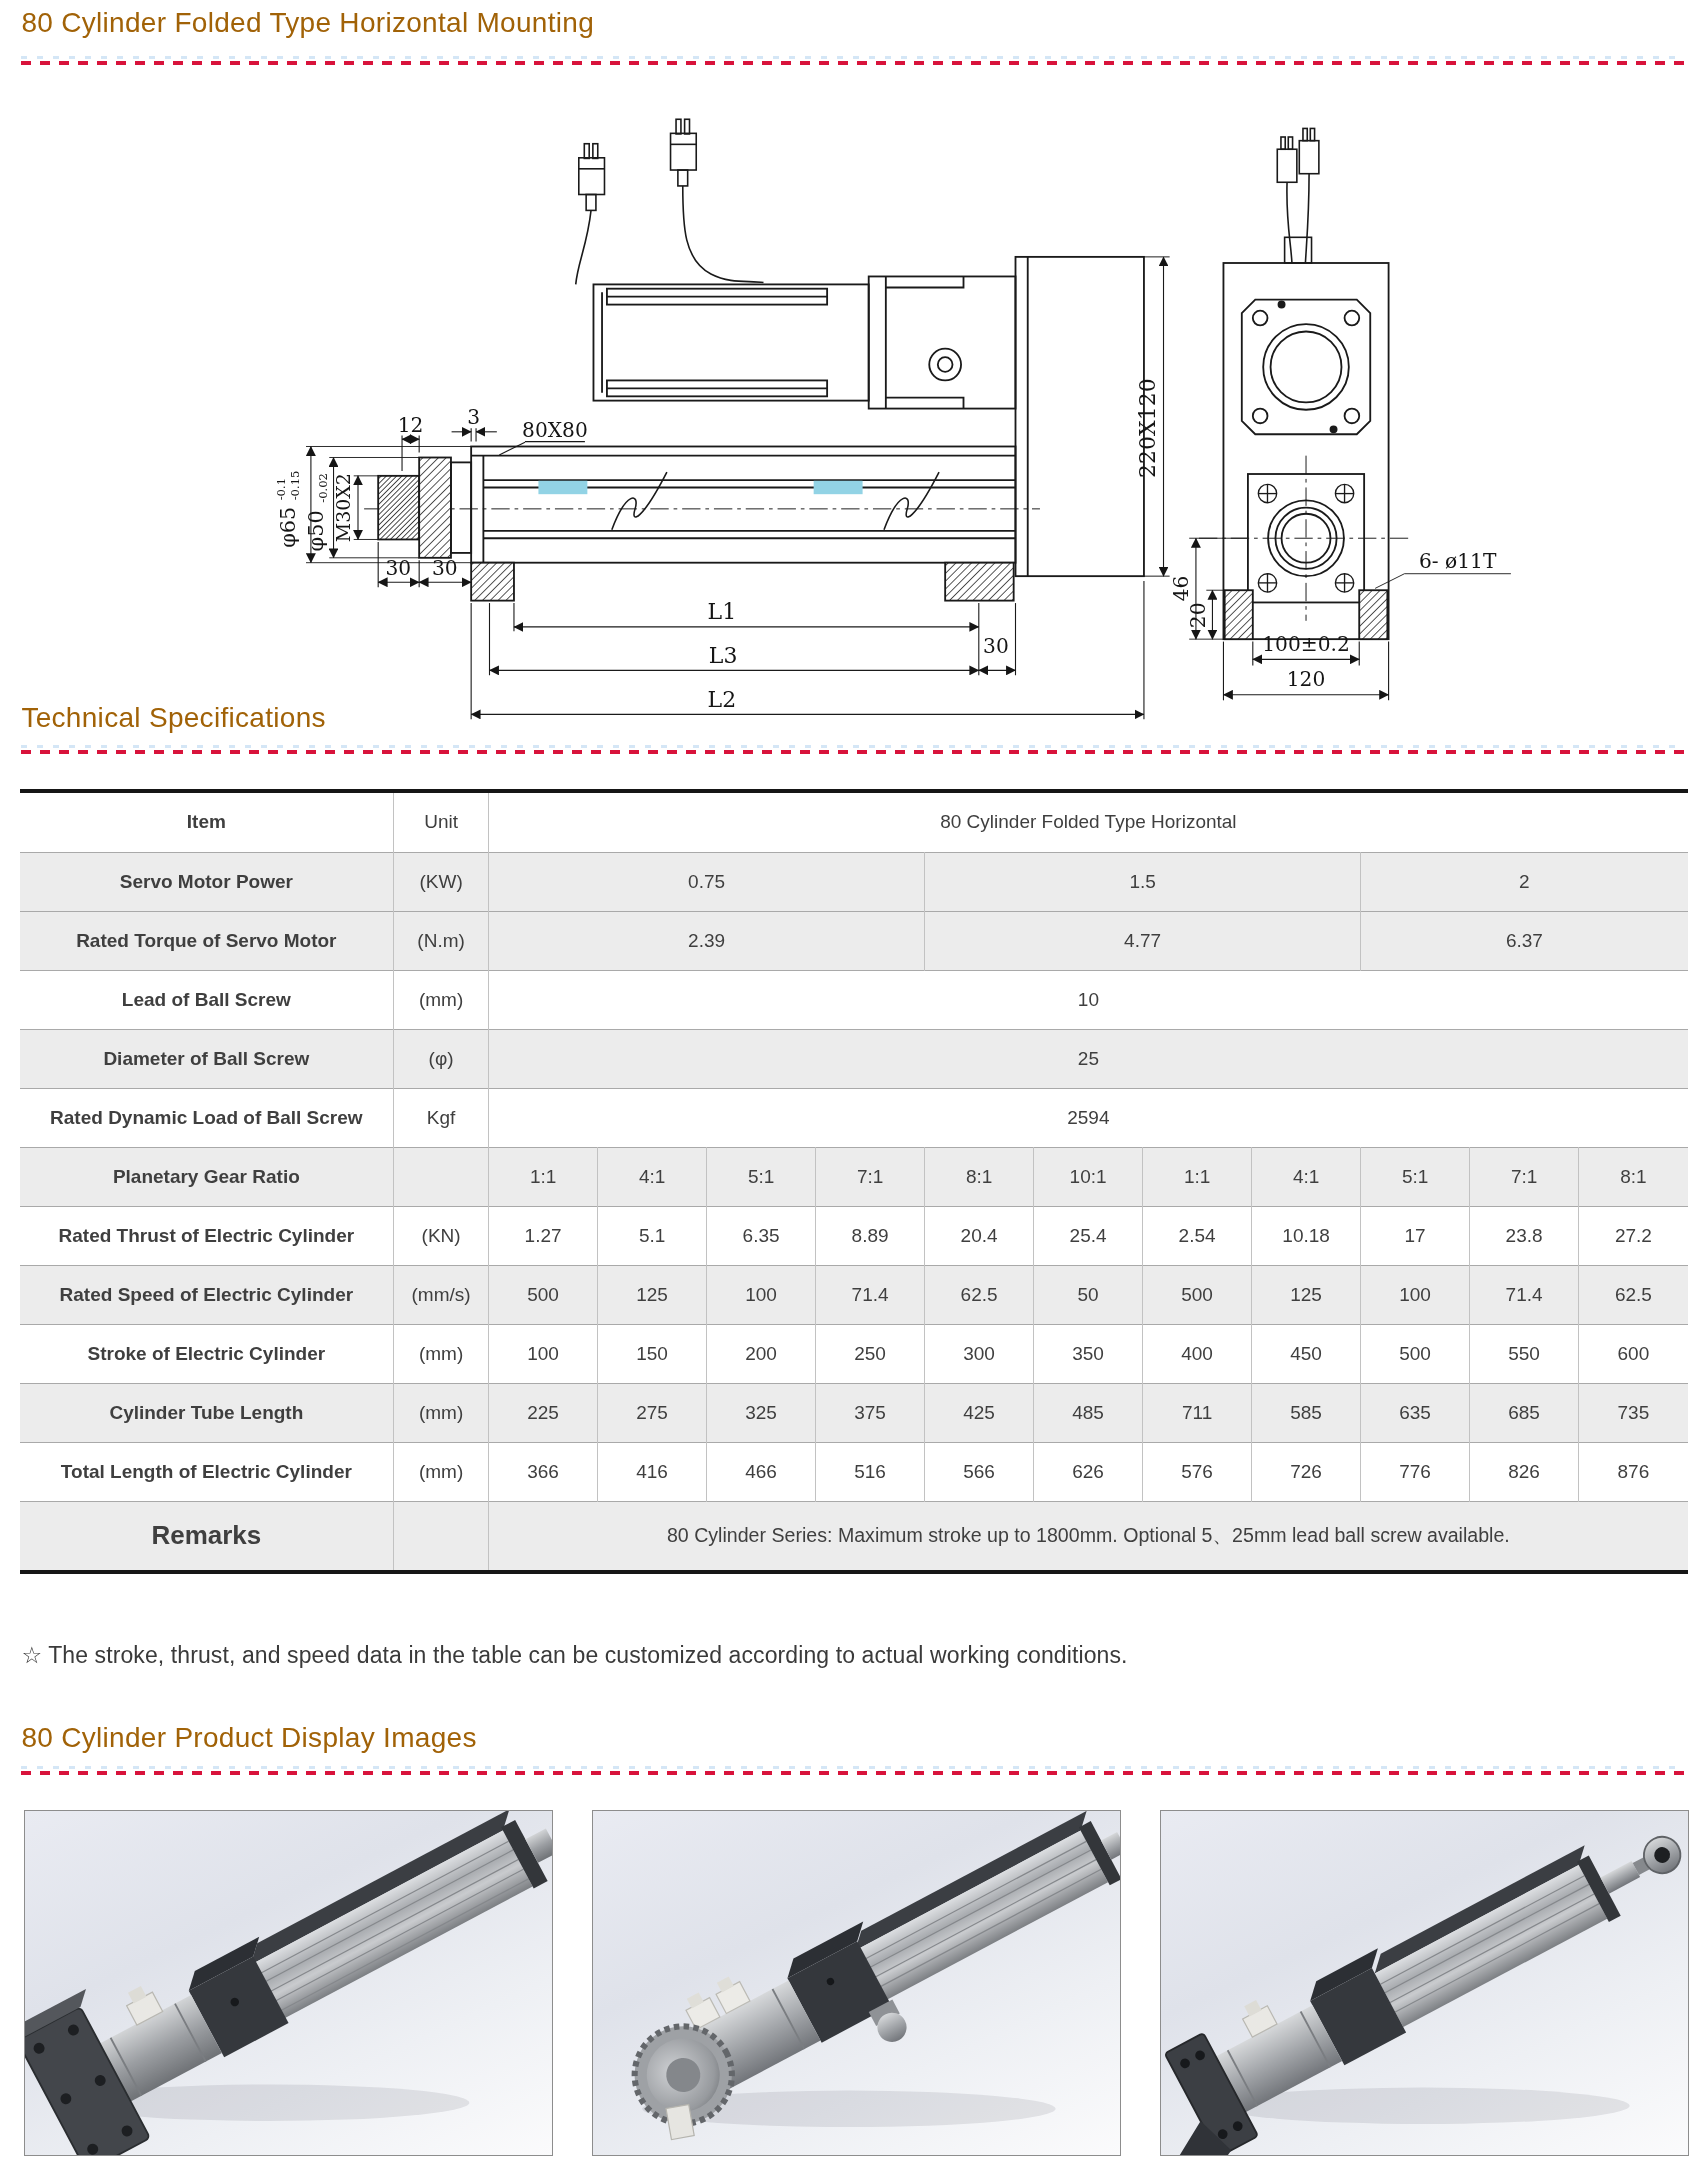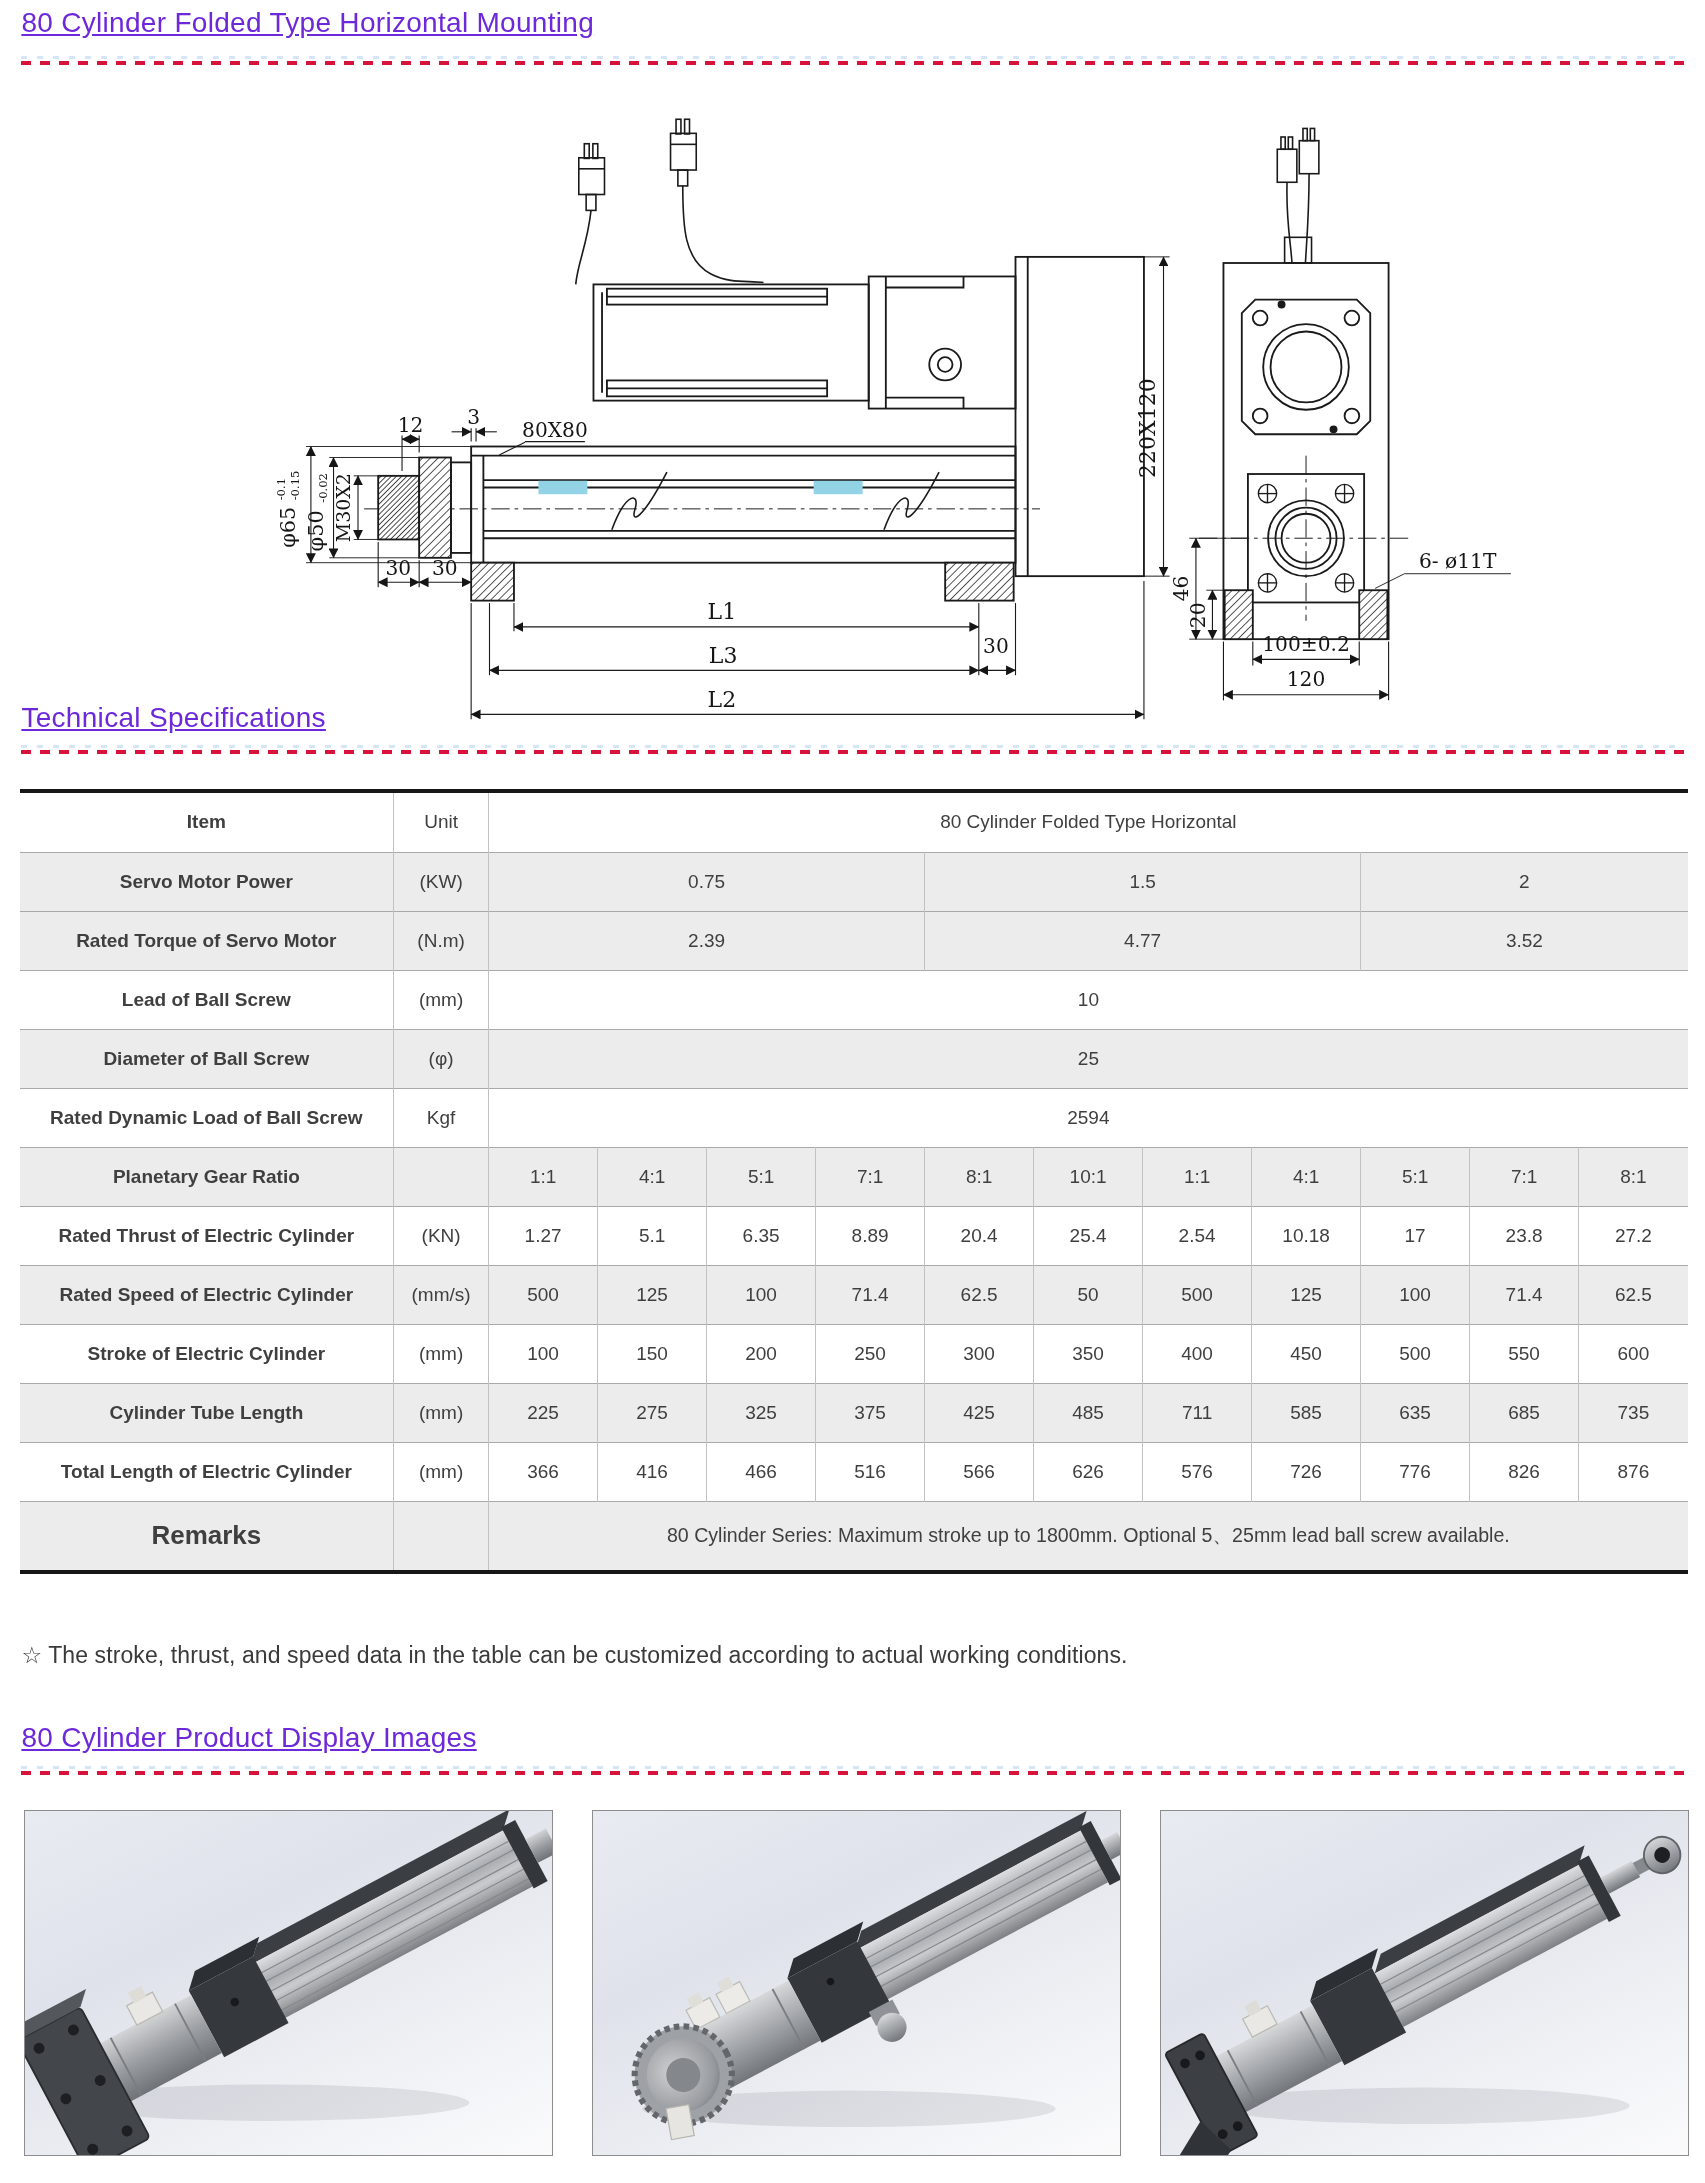--- a/index.html
+++ b/index.html
@@ -6,21 +6,21 @@
   :root{ --accent:#d8133b; }
   *{ margin:0; padding:0; box-sizing:border-box; }
   html,body{ background:#ffffff; }
   body{
     width:1705px; height:2183px; position:relative; overflow:hidden;
     font-family:"Liberation Sans","DejaVu Sans",sans-serif; color:#3c3c3c;
   }
   .abs{ position:absolute; }
 
   
-  .sec-title{ font-size:28px; font-weight:400; color:#6d28d9; letter-spacing:0.3px;text-decoration:underline; }
+  .sec-title{ font-size:28px; font-weight:400; color:#a16207; letter-spacing:0.3px; }
 
   
   .dash-rule{ position:absolute; left:21.4px; right:21.4px; height:4.9px; }
   .dash-rule::before{
     content:""; position:absolute; left:0; right:0; top:-4.9px; height:2.4px;
     background:repeating-linear-gradient(90deg, rgba(160,200,235,.45) 0 6.1px, transparent 6.1px 16px);
   }
   .dash-rule::after{
     content:""; position:absolute; left:0; right:0; top:0; height:4.3px;
     background:repeating-linear-gradient(90deg, var(--accent) 0 10.4px, transparent 10.4px 19px);
@@ -345,21 +345,21 @@
           <td class="runit">(KW)</td>
           <td colspan="4" class="rval">0.75</td>
           <td colspan="4" class="rval">1.5</td>
           <td colspan="3" class="rval">2</td>
         </tr>
         <tr class="shade">
           <td class="rlabel">Rated Torque of Servo Motor</td>
           <td class="runit">(N.m)</td>
           <td colspan="4" class="rval">2.39</td>
           <td colspan="4" class="rval">4.77</td>
-          <td colspan="3" class="rval">3.52</td>
+          <td colspan="3" class="rval">6.37</td>
         </tr>
         <tr>
           <td class="rlabel">Lead of Ball Screw</td>
           <td class="runit">(mm)</td>
           <td colspan="11" class="rval">10</td>
         </tr>
         <tr class="shade">
           <td class="rlabel">Diameter of Ball Screw</td>
           <td class="runit">(φ)</td>
           <td colspan="11" class="rval">25</td>

